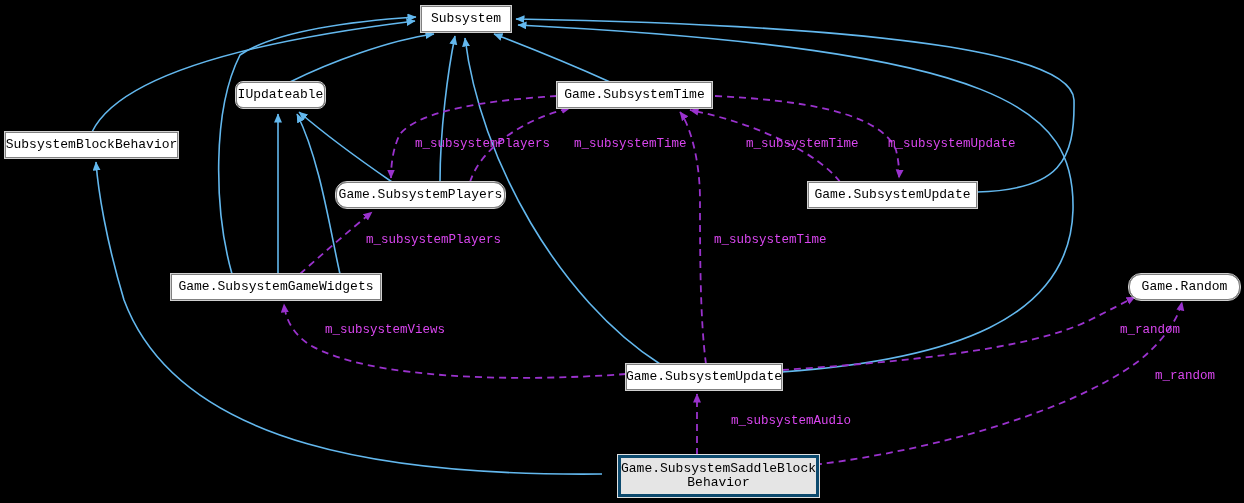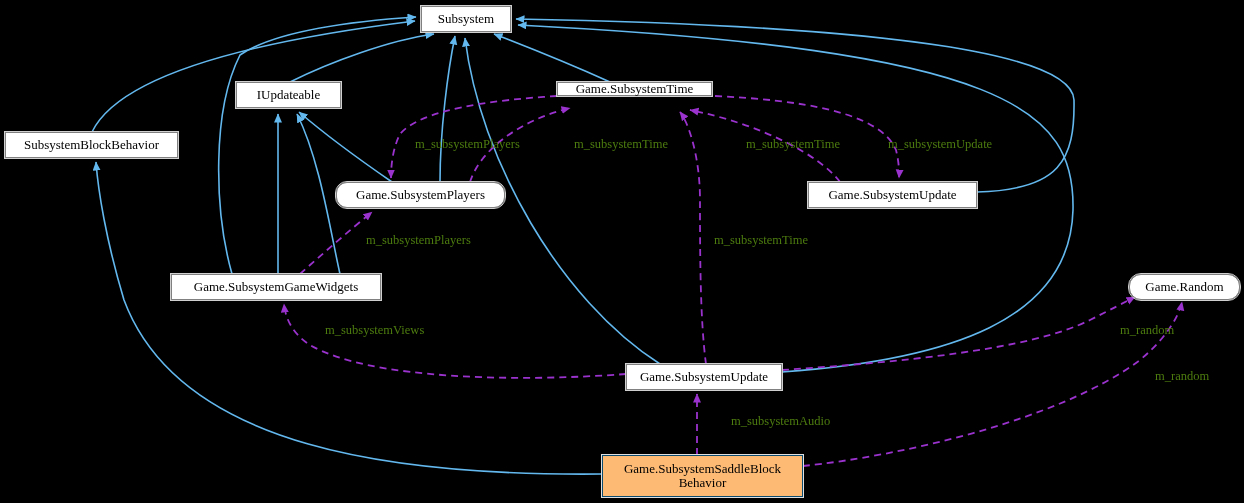--- a/index.html
+++ b/index.html
@@ -1,48 +1,49 @@
 <!DOCTYPE html>
 <html><head>
 <meta charset="utf-8">
 <style>
   html,body{margin:0;padding:0;background:#000;}
   #canvas{
     position:relative;
     width:1244px;height:503px;
     background:#000000;
     overflow:hidden;
-    font-family:Liberation Serif, serif;
+    font-family:Liberation Mono, monospace;
   }
   #edges{position:absolute;left:0;top:0;width:1244px;height:503px;}
   .node{
     position:absolute;
     box-sizing:border-box;
     background:#ffffff;
     border:1px solid #808080;
     outline:1px solid #d0d0d0;
     color:#000000;
     font-size:13px;
     line-height:14px;
     display:flex;
     align-items:center;
     justify-content:center;
     text-align:center;
     white-space:pre-line;
     letter-spacing:0px;
     z-index:5;
   }
   .node.current{
-    background:#fdba74;
-    border:1px solid #0c4a6e;
+    background:#e5e5e5;
+    border:3px solid #0c4a6e;
     outline:1px solid #e0e0e0;
+    margin-left:16px;
   }
   .elabel{
     position:absolute;
-    color:#4d7c0f;
+    color:#d946ef;
     font-size:12.5px;
     line-height:13px;
     white-space:nowrap;
     z-index:4;
     background:transparent;
   }
 </style>
 </head>
 <body>
 
@@ -104,23 +105,23 @@
       <path d="M782,370 C900,362 1030,350 1090,320 C1110,310 1125,302 1135,297"></path>
 
       <path d="M803,466 C900,456 1060,420 1140,360 C1170,335 1180,312 1182,302"></path>
 
       <path d="M697,455 L697,394"></path>
     </g>
   </svg>
 
   <div class="node" style="left:421px;top:6px;width:90px;height:26px;">Subsystem</div>
 
-  <div class="node" style="left:236px;top:82px;width:105px;height:26px;">IUpdateable</div>
+  <div class="node" style="left:236px;top:82px;width:89px;height:26px;border-radius:7px;">IUpdateable</div>
 
-  <div class="node" style="left:557px;top:82px;width:155px;height:14px;">Game.SubsystemTime</div>
+  <div class="node" style="left:557px;top:82px;width:155px;height:26px;">Game.SubsystemTime</div>
 
   <div class="node" style="left:5px;top:132px;width:173px;height:26px;">SubsystemBlockBehavior</div>
 
   <div class="node" style="left:336px;top:182px;width:169px;height:26px;border-radius:11px;">Game.SubsystemPlayers</div>
 
   <div class="node" style="left:808px;top:182px;width:169px;height:26px;">Game.SubsystemUpdate</div>
 
   <div class="node" style="left:171px;top:274px;width:210px;height:26px;">Game.SubsystemGameWidgets</div>
 
   <div class="node" style="left:1129px;top:274px;width:111px;height:26px;border-radius:12px;">Game.Random</div>

